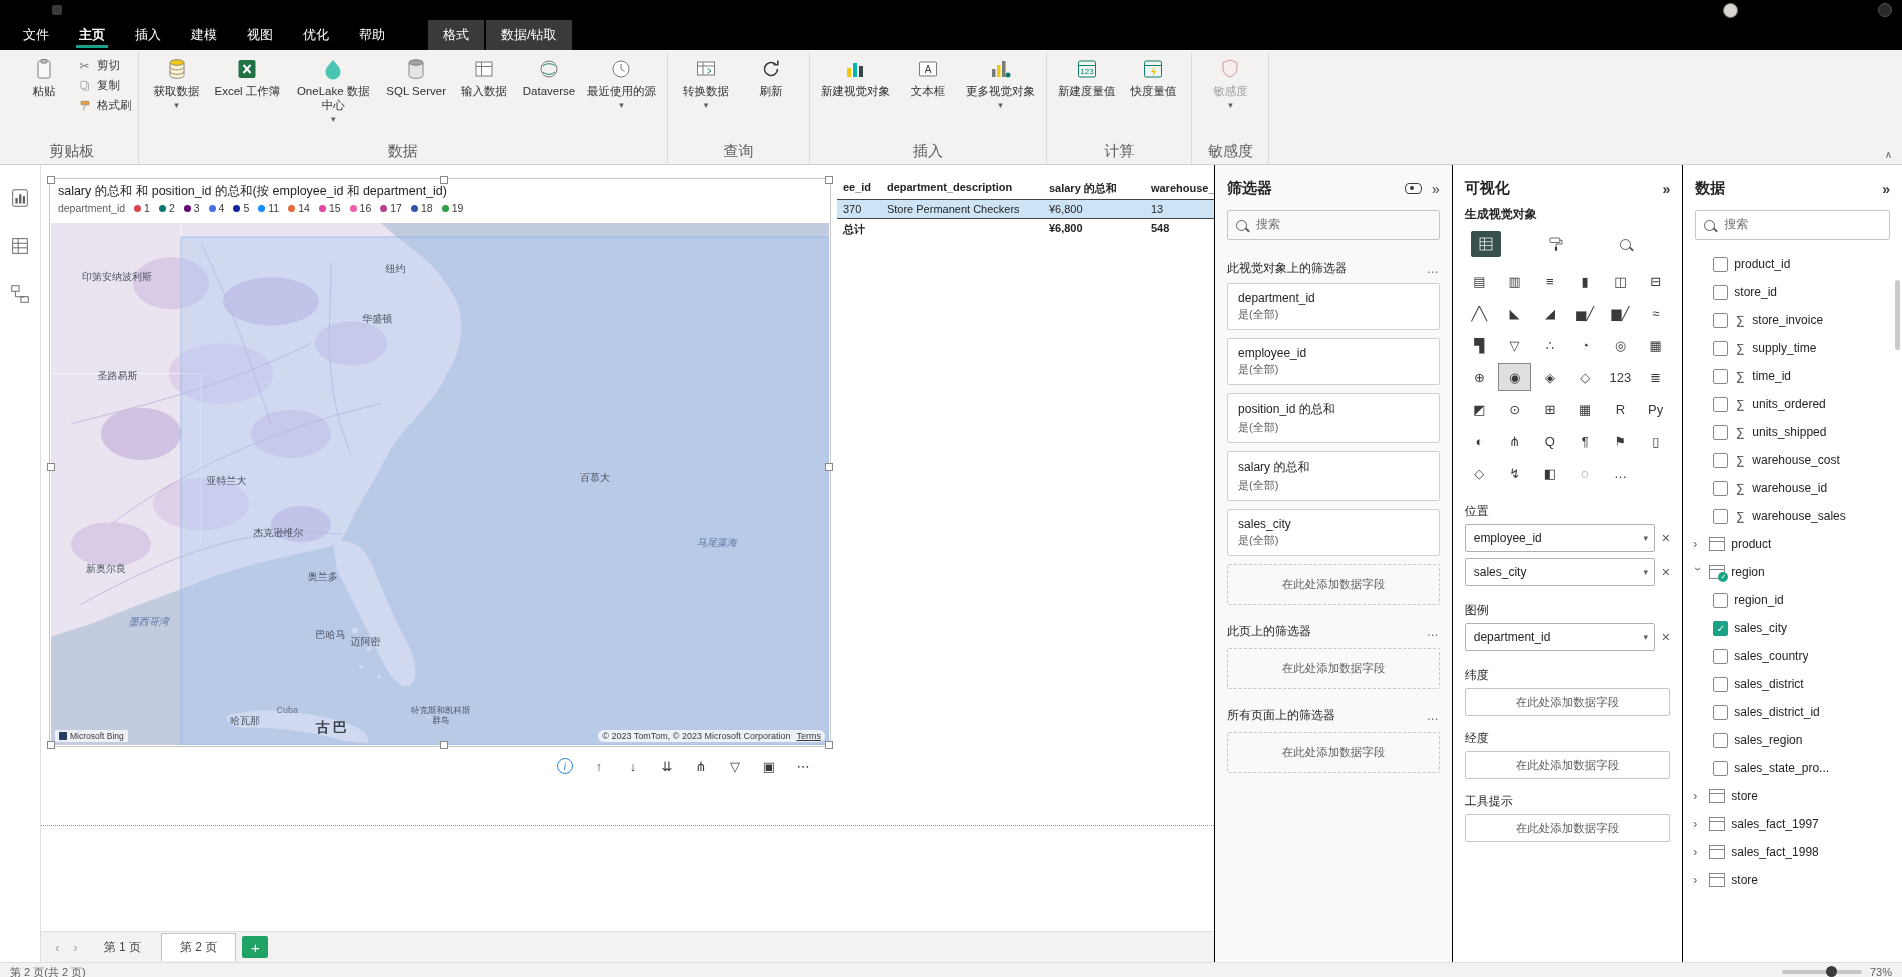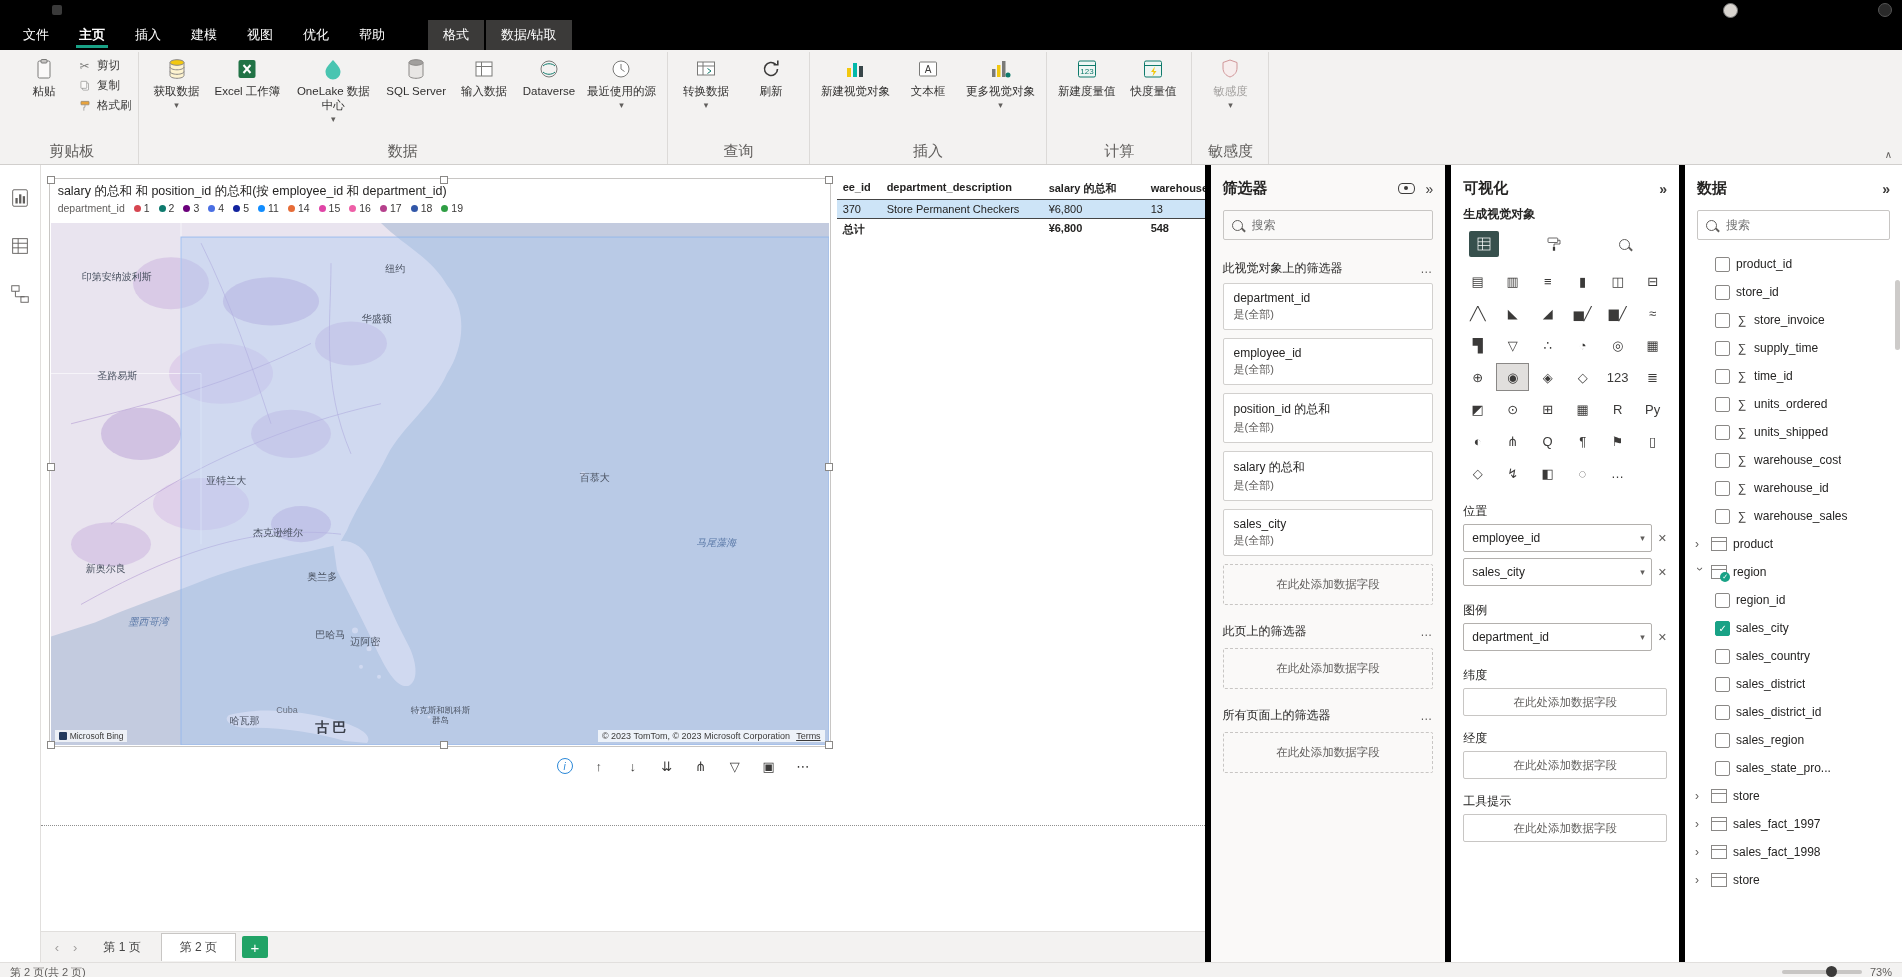--- a/index.html
+++ b/index.html
@@ -54,21 +54,21 @@
   .map-labels span.small{font-size:8.5px;max-width:64px;white-space:normal;line-height:1.15;text-align:center;}
   .map-labels span:nth-child(1){left:4%;top:9%;}   .map-labels span:nth-child(2){left:43%;top:7.5%;}
   .map-labels span:nth-child(3){left:40%;top:17%;} .map-labels span:nth-child(4){left:6%;top:28%;}
   .map-labels span:nth-child(5){left:20%;top:48%;} .map-labels span:nth-child(6){left:26%;top:58%;}
   .map-labels span:nth-child(7){left:4.5%;top:65%;}.map-labels span:nth-child(8){left:33%;top:66.5%;}
   .map-labels span:nth-child(9){left:38.5%;top:79%;}.map-labels span:nth-child(10){left:10%;top:75%;}
   .map-labels span:nth-child(11){left:34%;top:77.5%;}.map-labels span:nth-child(12){left:23%;top:94%;}
   .map-labels span:nth-child(13){left:29%;top:92.3%;}.map-labels span:nth-child(14){left:33%;top:95%;}
   .map-labels span:nth-child(15){left:46%;top:92.5%;}.map-labels span:nth-child(16){left:68%;top:47.5%;}
   .map-labels span:nth-child(17){left:83%;top:60%;}
-  .map-attr{position:absolute;right:4px;bottom:3px;font-size:9px;color:#3b3a39;background:rgba(255,255,255,.75);padding:1px 4px;display:flex;gap:6px;}
+  .map-attr{position:absolute;right:4px;bottom:3px;font-size:9px;color:#3b3a39;background:rgba(255,255,255,.75);padding:1px 4px;display:flex;gap:6px;border-radius:6px;}
   .map-attr .terms{text-decoration:underline;cursor:pointer;}
   .map-bing{position:absolute;left:4px;bottom:3px;font-size:8.5px;color:#3b3a39;background:rgba(255,255,255,.7);padding:1px 4px;display:flex;align-items:center;gap:3px;}
   .map-bing i{width:8px;height:8px;background:#243a5e;display:inline-block;border-radius:1px;}
   .hdl{position:absolute;width:6px;height:6px;background:#fff;border:1px solid #8a8886;z-index:5;}
   
   .tablevis{position:absolute;left:796px;top:13px;width:420px;background:#fff;font-size:11px;}
   .trow{display:grid;grid-template-columns:44px 162px 102px 112px;}
   .trow>div{padding:3px 6px;white-space:nowrap;overflow:hidden;}
   .trow .num{text-align:left;}
   .thead{font-weight:bold;border-bottom:1px solid #444;}
@@ -78,27 +78,27 @@
   .vis-toolbar{position:absolute;left:505px;top:588px;display:flex;align-items:center;gap:16px;padding:4px 10px;background:#fff;}
   .vt-btn{display:flex;align-items:center;justify-content:center;width:18px;height:18px;font-size:13px;color:#3b3a39;cursor:pointer;}
   .vt-btn.info span{display:flex;align-items:center;justify-content:center;width:14px;height:14px;border:1px solid #2b88d8;border-radius:50%;color:#2b88d8;font-size:10px;font-style:italic;}
   
   .pagetabs{height:30px;background:#f3f2f1;border-top:1px solid #e1dfdd;display:flex;align-items:center;padding-left:8px;gap:2px;font-size:12px;}
   .pt-nav{color:#a19f9d;padding:0 6px;font-size:13px;}
   .ptab{padding:5px 18px;color:#444;cursor:pointer;}
   .ptab.active{background:#fff;border:1px solid #c8c6c4;border-bottom:none;}
   .ptab-add{width:26px;height:22px;background:#21a366;color:#fff;display:flex;align-items:center;justify-content:center;font-size:15px;border-radius:2px;margin-left:4px;cursor:pointer;}
   
-  .pane{border-left:6px solid #000000;background:#fff;overflow:hidden;position:relative;}
+  .pane{border-left:1px solid #000000;background:#fff;overflow:hidden;position:relative;}
   .pane-hd{display:flex;align-items:center;justify-content:space-between;padding:14px 12px 8px;font-size:15px;font-weight:bold;color:#252423;}
   .pane-hd .hdr-icons{display:flex;align-items:center;gap:10px;font-weight:normal;}
   .collapse{font-size:14px;color:#3b3a39;cursor:pointer;}
   .eye{width:15px;height:9px;border:1.3px solid #3b3a39;border-radius:50% / 100% 100% 100% 100%;position:relative;display:inline-block;}
   .eye::after{content:"";position:absolute;left:4.5px;top:1.5px;width:4px;height:4px;border-radius:50%;background:#3b3a39;}
-  .searchbox{display:flex;align-items:center;gap:7px;margin:4px 12px 10px;border:1px solid #c8c6c4;border-radius:2px;height:28px;padding:0 8px;}
+  .searchbox{display:flex;align-items:center;gap:7px;margin:4px 12px 10px;border:1px solid #c8c6c4;border-radius:2px;height:28px;padding:0 8px;font-family:Liberation Mono, monospace;}
   .searchbox input{border:none;outline:none;flex:1;font-size:12px;font-family:inherit;color:#252423;background:transparent;}
   .lens{width:9px;height:9px;border:1.5px solid #605e5c;border-radius:50%;position:relative;display:inline-block;flex:none;}
   .lens::after{content:"";position:absolute;width:5px;height:1.5px;background:#605e5c;transform:rotate(45deg);right:-4px;bottom:-1px;}
   
   .filters-pane{width:237px;background:#faf9f8;}
   .fsec{display:flex;align-items:center;justify-content:space-between;padding:10px 12px 6px;font-size:12px;color:#252423;}
   .fsec .more{color:#605e5c;cursor:pointer;letter-spacing:1px;}
   .filter-card{background:#fff;border:1px solid #d2d0ce;border-radius:2px;margin:0 12px 8px;padding:7px 10px;cursor:pointer;}
   .fc-field{font-size:12px;color:#252423;}
   .fc-value{font-size:11px;color:#605e5c;margin-top:2px;}

